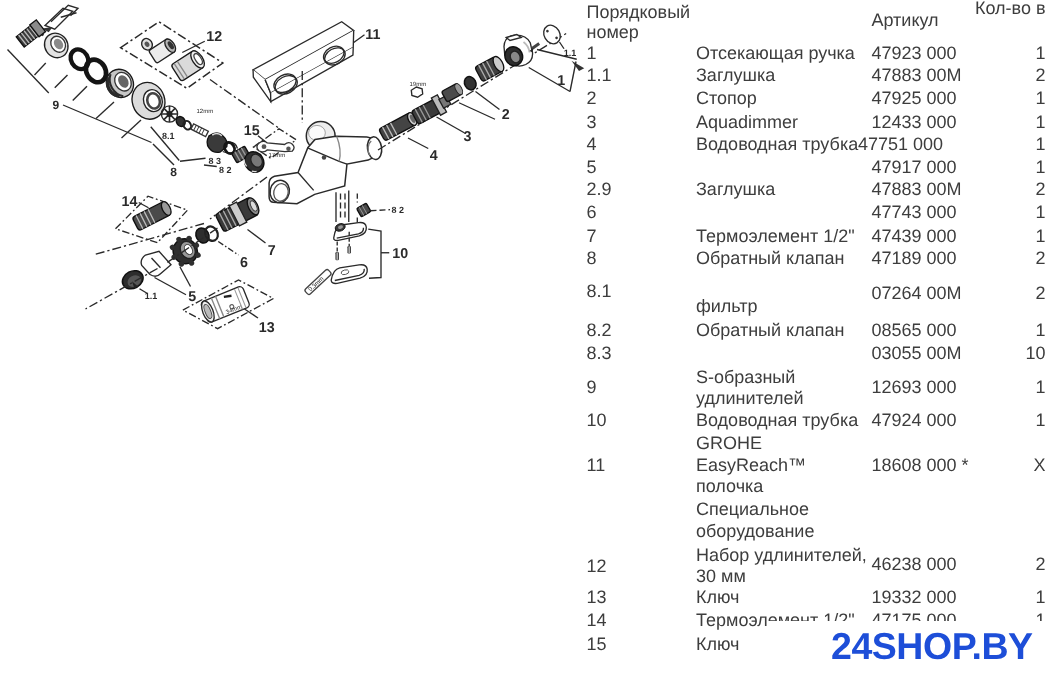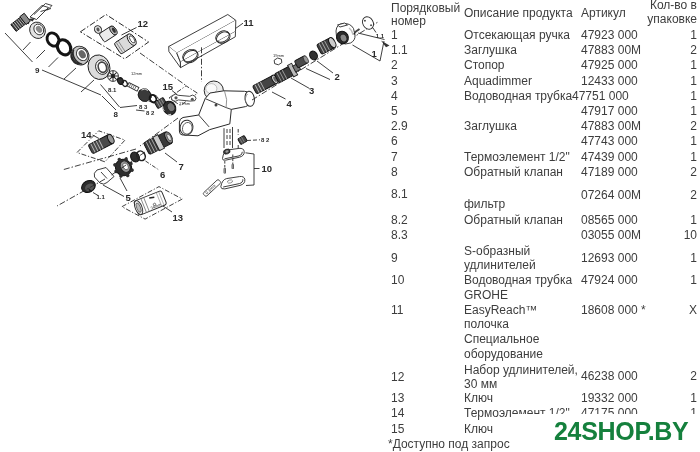--- a/index.html
+++ b/index.html
@@ -1,20 +1,20 @@
 <!DOCTYPE html>
 <html><head>
 <meta charset="utf-8">
 <style>
 html,body{margin:0;padding:0;background:#fff;}
 #page{position:relative;width:700px;height:452px;background:#fff;overflow:hidden;
   font-family:"Liberation Sans",sans-serif;}
 .t{position:absolute;font-size:12px;line-height:15px;color:#3d3d3d;white-space:nowrap;}
 .r4{width:97px;text-align:right;}
-#logo{position:absolute;left:554px;top:417.7px;color:#15803d;font-size:25px;font-weight:bold;
+#logo{position:absolute;left:554px;top:417.7px;color:#1d4ed8;font-size:25px;font-weight:bold;
   line-height:26px;letter-spacing:-0.3px;}
 #logobg{position:absolute;left:512px;top:414px;width:188px;height:38px;background:#fff;}
 svg text{font-family:"Liberation Sans",sans-serif;fill:#2a2a2a;stroke:none;}
 .lbl{font-size:8px;font-weight:bold;}
 .l2{font-size:9.5px;font-weight:bold;}
 .sub{font-size:6px;font-weight:bold;}
 .tiny{font-size:4px;}
 </style>
 </head>
 <body>
@@ -414,24 +414,22 @@
 <g stroke-width="0.9">
 <path d="M352.5,45 L380,61"></path>
 <path d="M384,41 L380,61"></path>
 </g>
 
 <text class="l2" x="371.5" y="56.5">1</text>
 </svg>
 
 <div class="t" style="left:391px;top:0.9px">Порядковый</div>
 <div class="t" style="left:391px;top:13.8px">номер</div>
-<div class="t" style="left:464px;top:5.9px">Описание продукта</div>
 <div class="t" style="left:581px;top:5.9px">Артикул</div>
 <div class="t r4" style="left:600px;top:-1.6px">Кол-во в</div>
-<div class="t r4" style="left:600px;top:11.9px">упаковке</div>
 
 <div class="t" style="left:391px;top:27.9px">1</div>
 <div class="t" style="left:464px;top:27.9px">Отсекающая ручка</div>
 <div class="t" style="left:581px;top:27.9px">47923 000</div>
 <div class="t r4" style="left:600px;top:27.9px">1</div>
 
 <div class="t" style="left:391px;top:43.1px">1.1</div>
 <div class="t" style="left:464px;top:43.1px">Заглушка</div>
 <div class="t" style="left:581px;top:43.1px">47883 00M</div>
 <div class="t r4" style="left:600px;top:43.1px">2</div>
@@ -521,18 +519,17 @@
 <div class="t r4" style="left:600px;top:390.9px">1</div>
 
 <div class="t" style="left:391px;top:406.1px">14</div>
 <div class="t" style="left:464px;top:406.1px">Термоэлемент 1/2"</div>
 <div class="t" style="left:581px;top:406.1px">47175 000</div>
 <div class="t r4" style="left:600px;top:406.1px">1</div>
 
 <div class="t" style="left:391px;top:421.9px">15</div>
 <div class="t" style="left:464px;top:421.9px">Ключ</div>
 
-<div class="t" style="left:388px;top:437.2px">*Доступно под запрос</div>
 
 <div id="logobg"></div>
 
 <div id="logo">24SHOP.BY</div>
 </div>
 
 </body></html>

